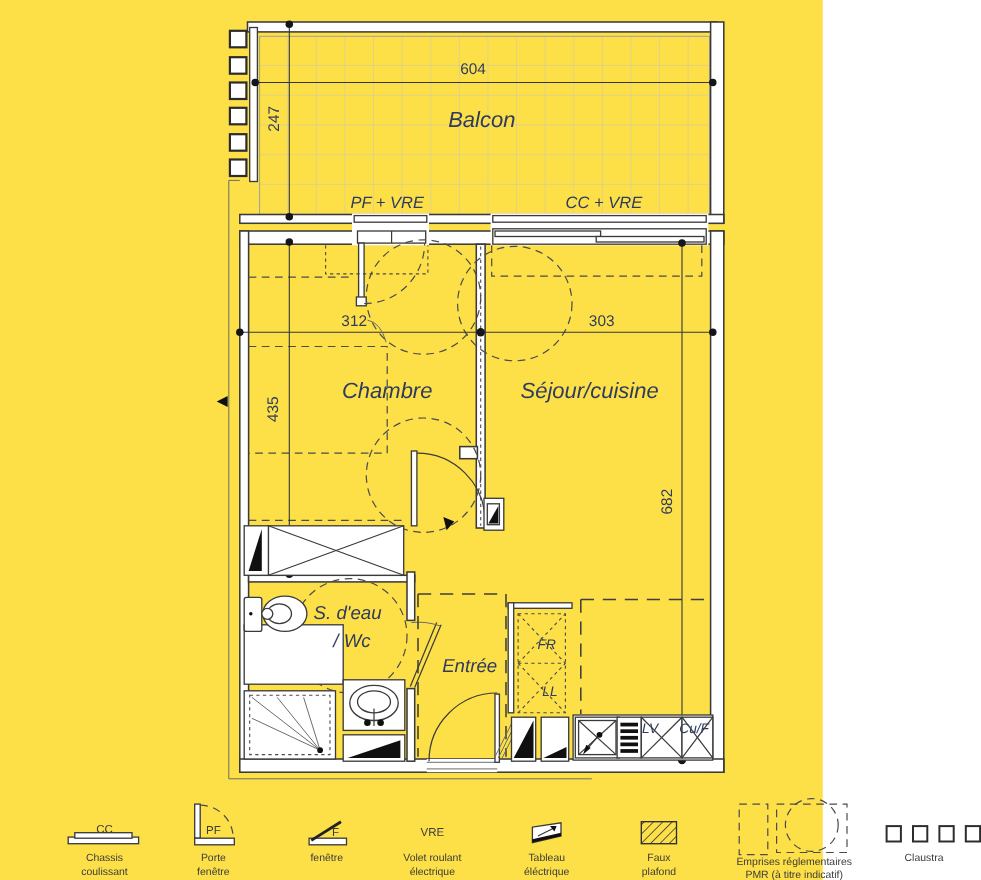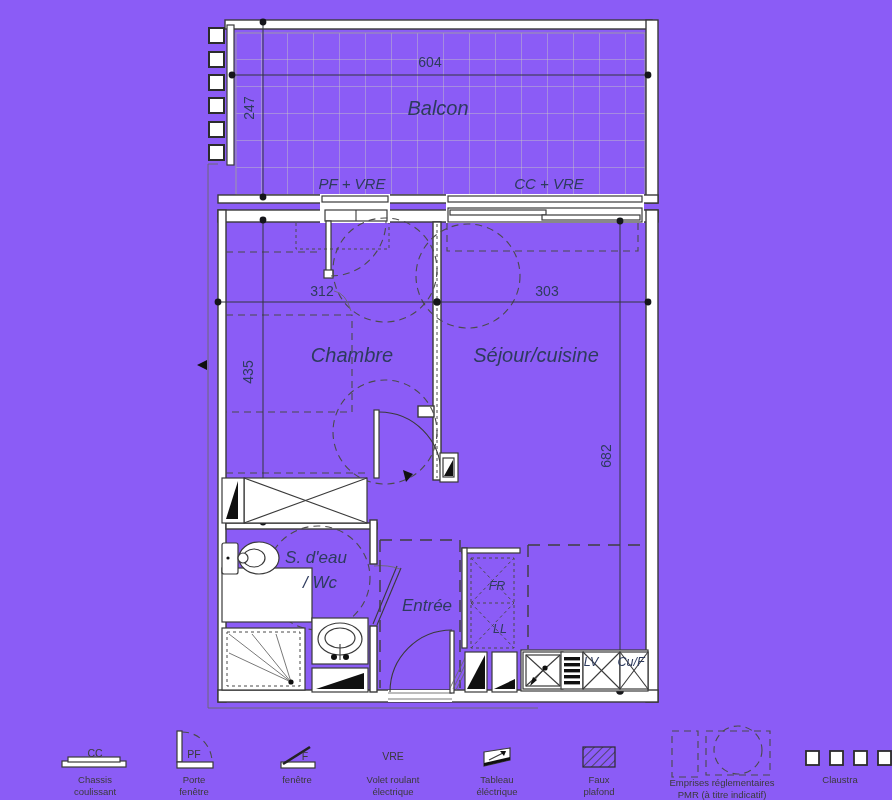--- a/index.html
+++ b/index.html
@@ -1,17 +1,17 @@
 <!DOCTYPE html>
 <html style="--navy: #2e3b5e; --ink: #3a3a3a; --grid: #c4c4c4;"><head>
 <meta charset="utf-8">
 <style>
   :root{ --navy:#2e3b5e; --ink:#3a3a3a; --grid:#c4c4c4; }
   html,body{margin:0;padding:0;background:#fff;}
-  .stage{width:892px;height:800px;position:relative;background:#8b5cf6;}
+  .stage{width:748px;height:800px;position:relative;background:#fde047;}
   svg text{font-family:"Liberation Sans",sans-serif;}
   .t-room{font-style:italic;font-size:20px;fill:var(--navy);text-anchor:middle;}
   .t-room-s{font-style:italic;font-size:17px;fill:var(--navy);text-anchor:middle;}
   .t-win{font-style:italic;font-size:15px;fill:var(--navy);text-anchor:middle;}
   .t-dim{font-size:14px;fill:var(--navy);text-anchor:middle;}
   .t-app{font-style:italic;font-size:12.5px;fill:var(--navy);text-anchor:middle;}
   .t-leg{font-size:9.5px;fill:var(--ink);text-anchor:middle;}
   .t-code{font-size:10.5px;fill:var(--ink);text-anchor:middle;}
   .ln{stroke:var(--ink);stroke-width:1.1;fill:none;}
   .lnt{stroke:#6a6a6a;stroke-width:.9;fill:none;}

